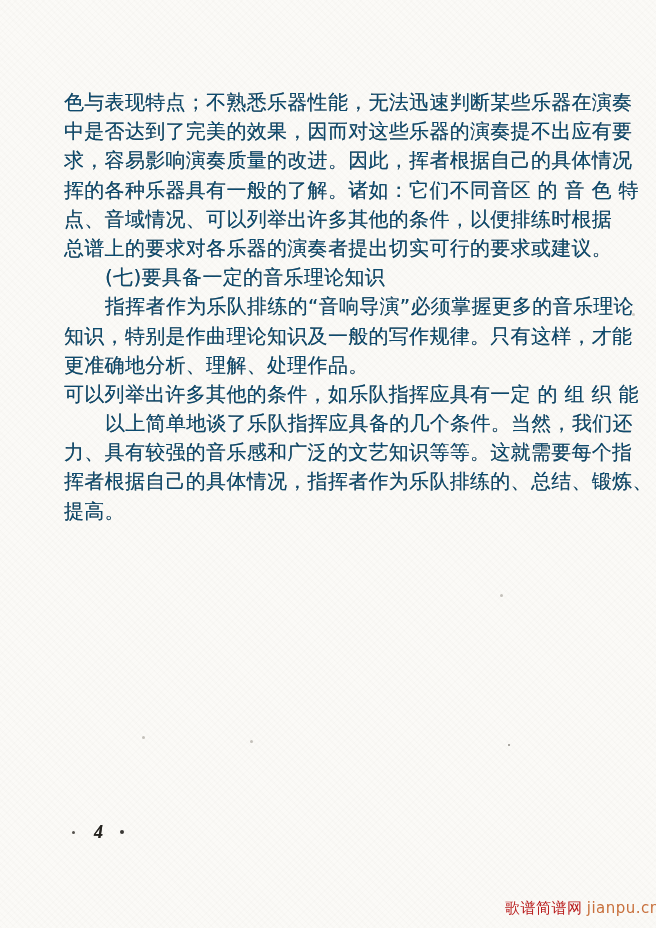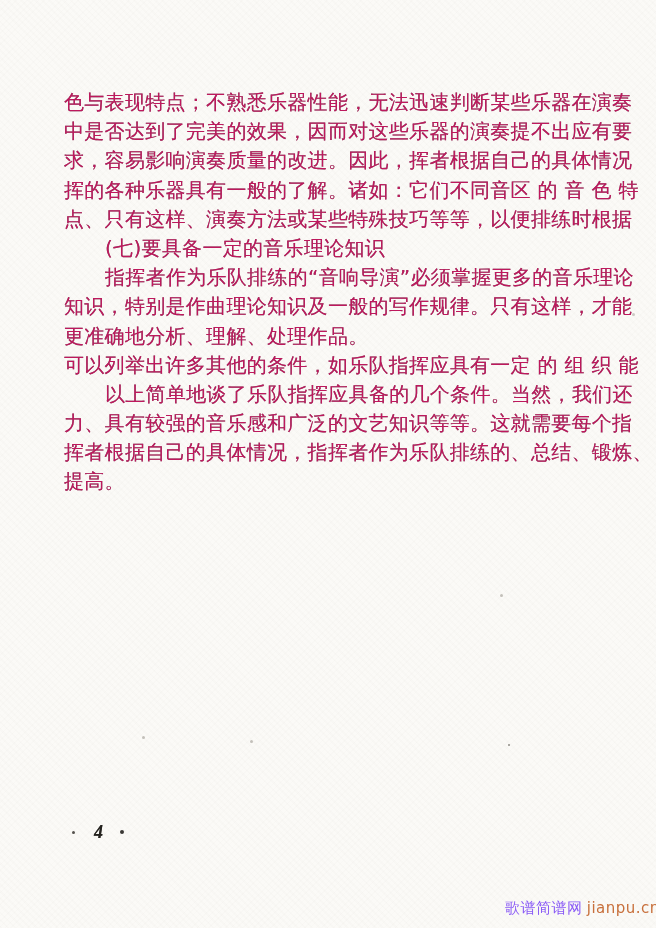--- a/index.html
+++ b/index.html
@@ -26,21 +26,21 @@
     position: absolute;
     left: 64px;
     top: 88px;
     width: 549px;
   }
   .line {
     height: 29.2px;
     line-height: 29.2px;
     font-size: 20px;
     letter-spacing: 0.3px;
-    color: #be185d;
+    color: #0c4a6e;
     white-space: pre;
     text-shadow: 0 0 0.5px rgba(30,29,27,0.6);
   }
   .indent { padding-left: 41px; }
   .heading { font-weight: normal; }
   .footer {
     position: absolute;
     left: 72px;
     top: 822px;
     height: 20px;
@@ -64,21 +64,21 @@
     text-shadow: 0 0 0.5px rgba(30,29,27,0.7);
   }
   .watermark {
     position: absolute;
     left: 505px;
     top: 899px;
     font-size: 15px;
     letter-spacing: 0.5px;
     white-space: pre;
   }
-  .wm-name { color: #8b5cf6; font-family: Liberation Serif, serif; }
+  .wm-name { color: #b91c1c; font-family: Liberation Serif, serif; }
   .wm-url  { color: #c8703c; }
   .speck {
     position: absolute;
     border-radius: 50%;
     background: #c3c0ba;
   }
   .s1 { left: 500px; top: 594px; width: 3px; height: 3px; }
   .s2 { left: 142px; top: 736px; width: 3px; height: 3px; }
   .s3 { left: 250px; top: 740px; width: 3px; height: 3px; }
   .s4 { left: 632px; top: 313px; width: 3px; height: 3px; background: #ccc9c3; }
@@ -87,21 +87,22 @@
 </head>
 <body>
 
 <div class="paper"></div>
 
 <div class="text-block">
   <div class="line">色与表现特点；不熟悉乐器性能，无法迅速判断某些乐器在演奏</div>
   <div class="line">中是否达到了完美的效果，因而对这些乐器的演奏提不出应有要</div>
   <div class="line">求，容易影响演奏质量的改进。因此，挥者根据自己的具体情况</div>
   <div class="line">挥的各种乐器具有一般的了解。诸如：它们不同音区 的 音 色 特</div>
-  <div class="line">点、只有这样、演奏方法或某些特殊技巧等等，以便排练时根据</div>
+  <div class="line">点、音域情况、可以列举出许多其他的条件，以便排练时根据</div>
+  <div class="line">总谱上的要求对各乐器的演奏者提出切实可行的要求或建议。</div>
   <div class="line indent heading">(七)要具备一定的音乐理论知识</div>
   <div class="line indent">指挥者作为乐队排练的“音响导演”必须掌握更多的音乐理论</div>
   <div class="line">知识，特别是作曲理论知识及一般的写作规律。只有这样，才能</div>
   <div class="line">更准确地分析、理解、处理作品。</div>
   <div class="line">可以列举出许多其他的条件，如乐队指挥应具有一定 的 组 织 能</div>
   <div class="line indent">以上简单地谈了乐队指挥应具备的几个条件。当然，我们还</div>
   <div class="line">力、具有较强的音乐感和广泛的文艺知识等等。这就需要每个指</div>
   <div class="line">挥者根据自己的具体情况，指挥者作为乐队排练的、总结、锻炼、</div>
   <div class="line">提高。</div>
 </div>

